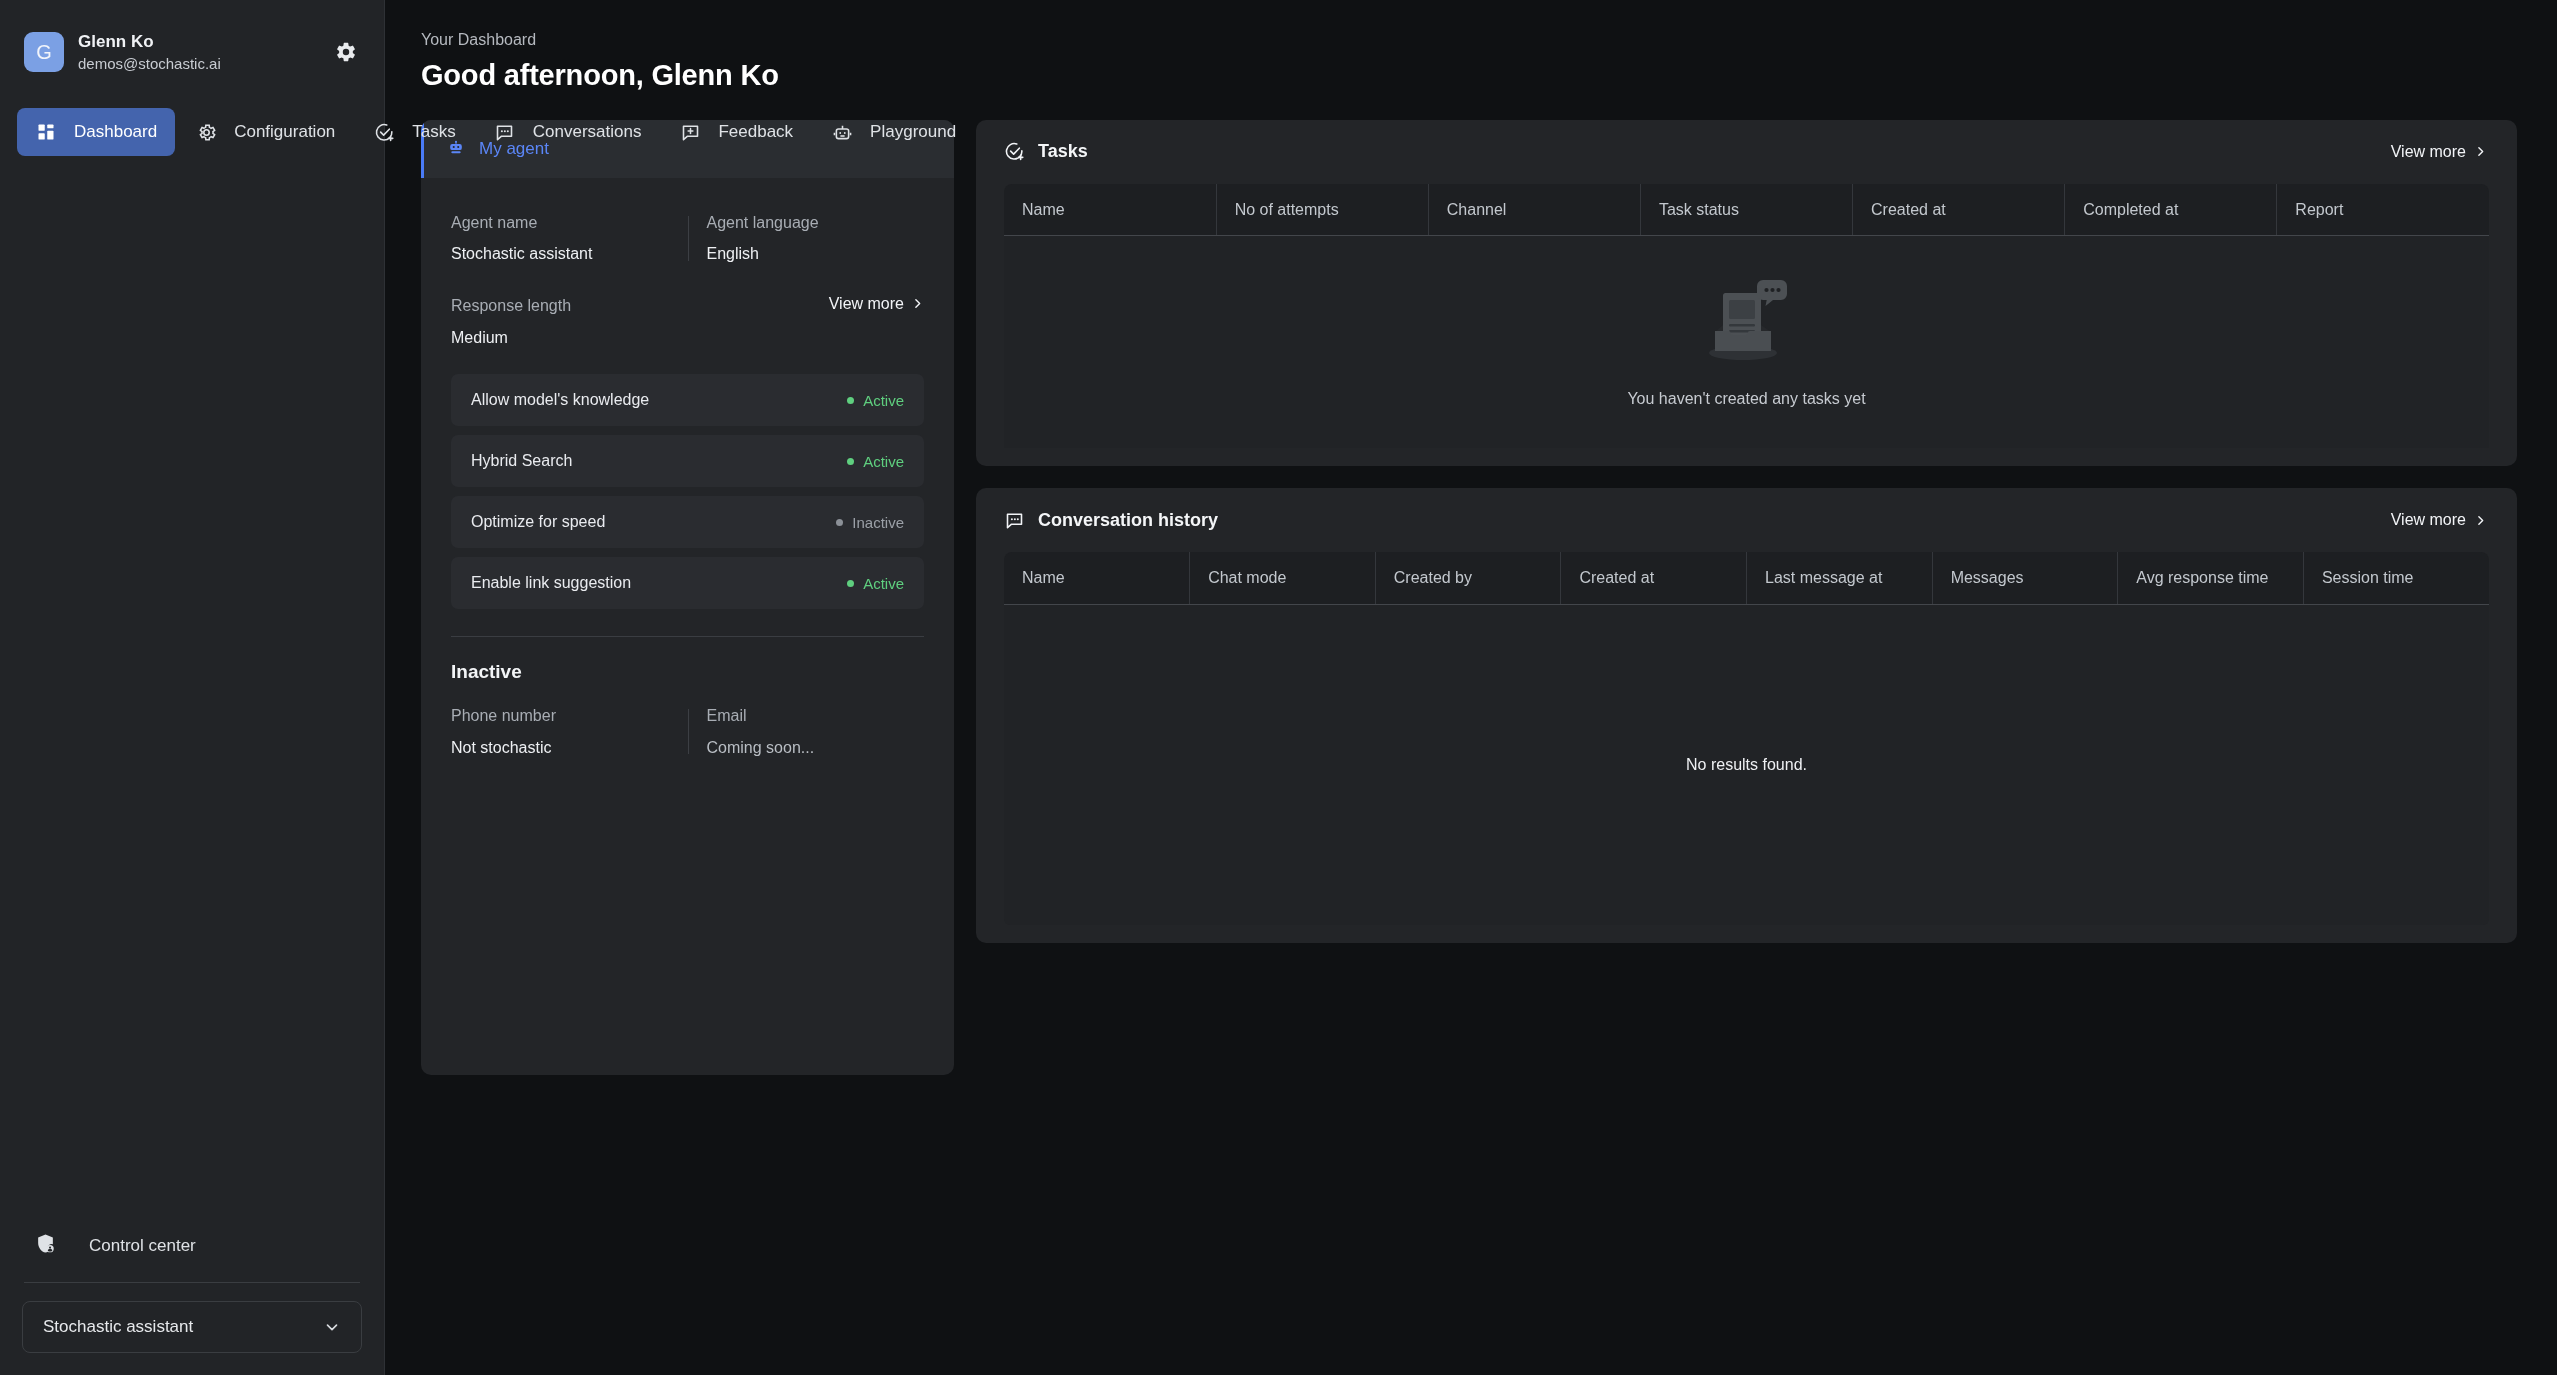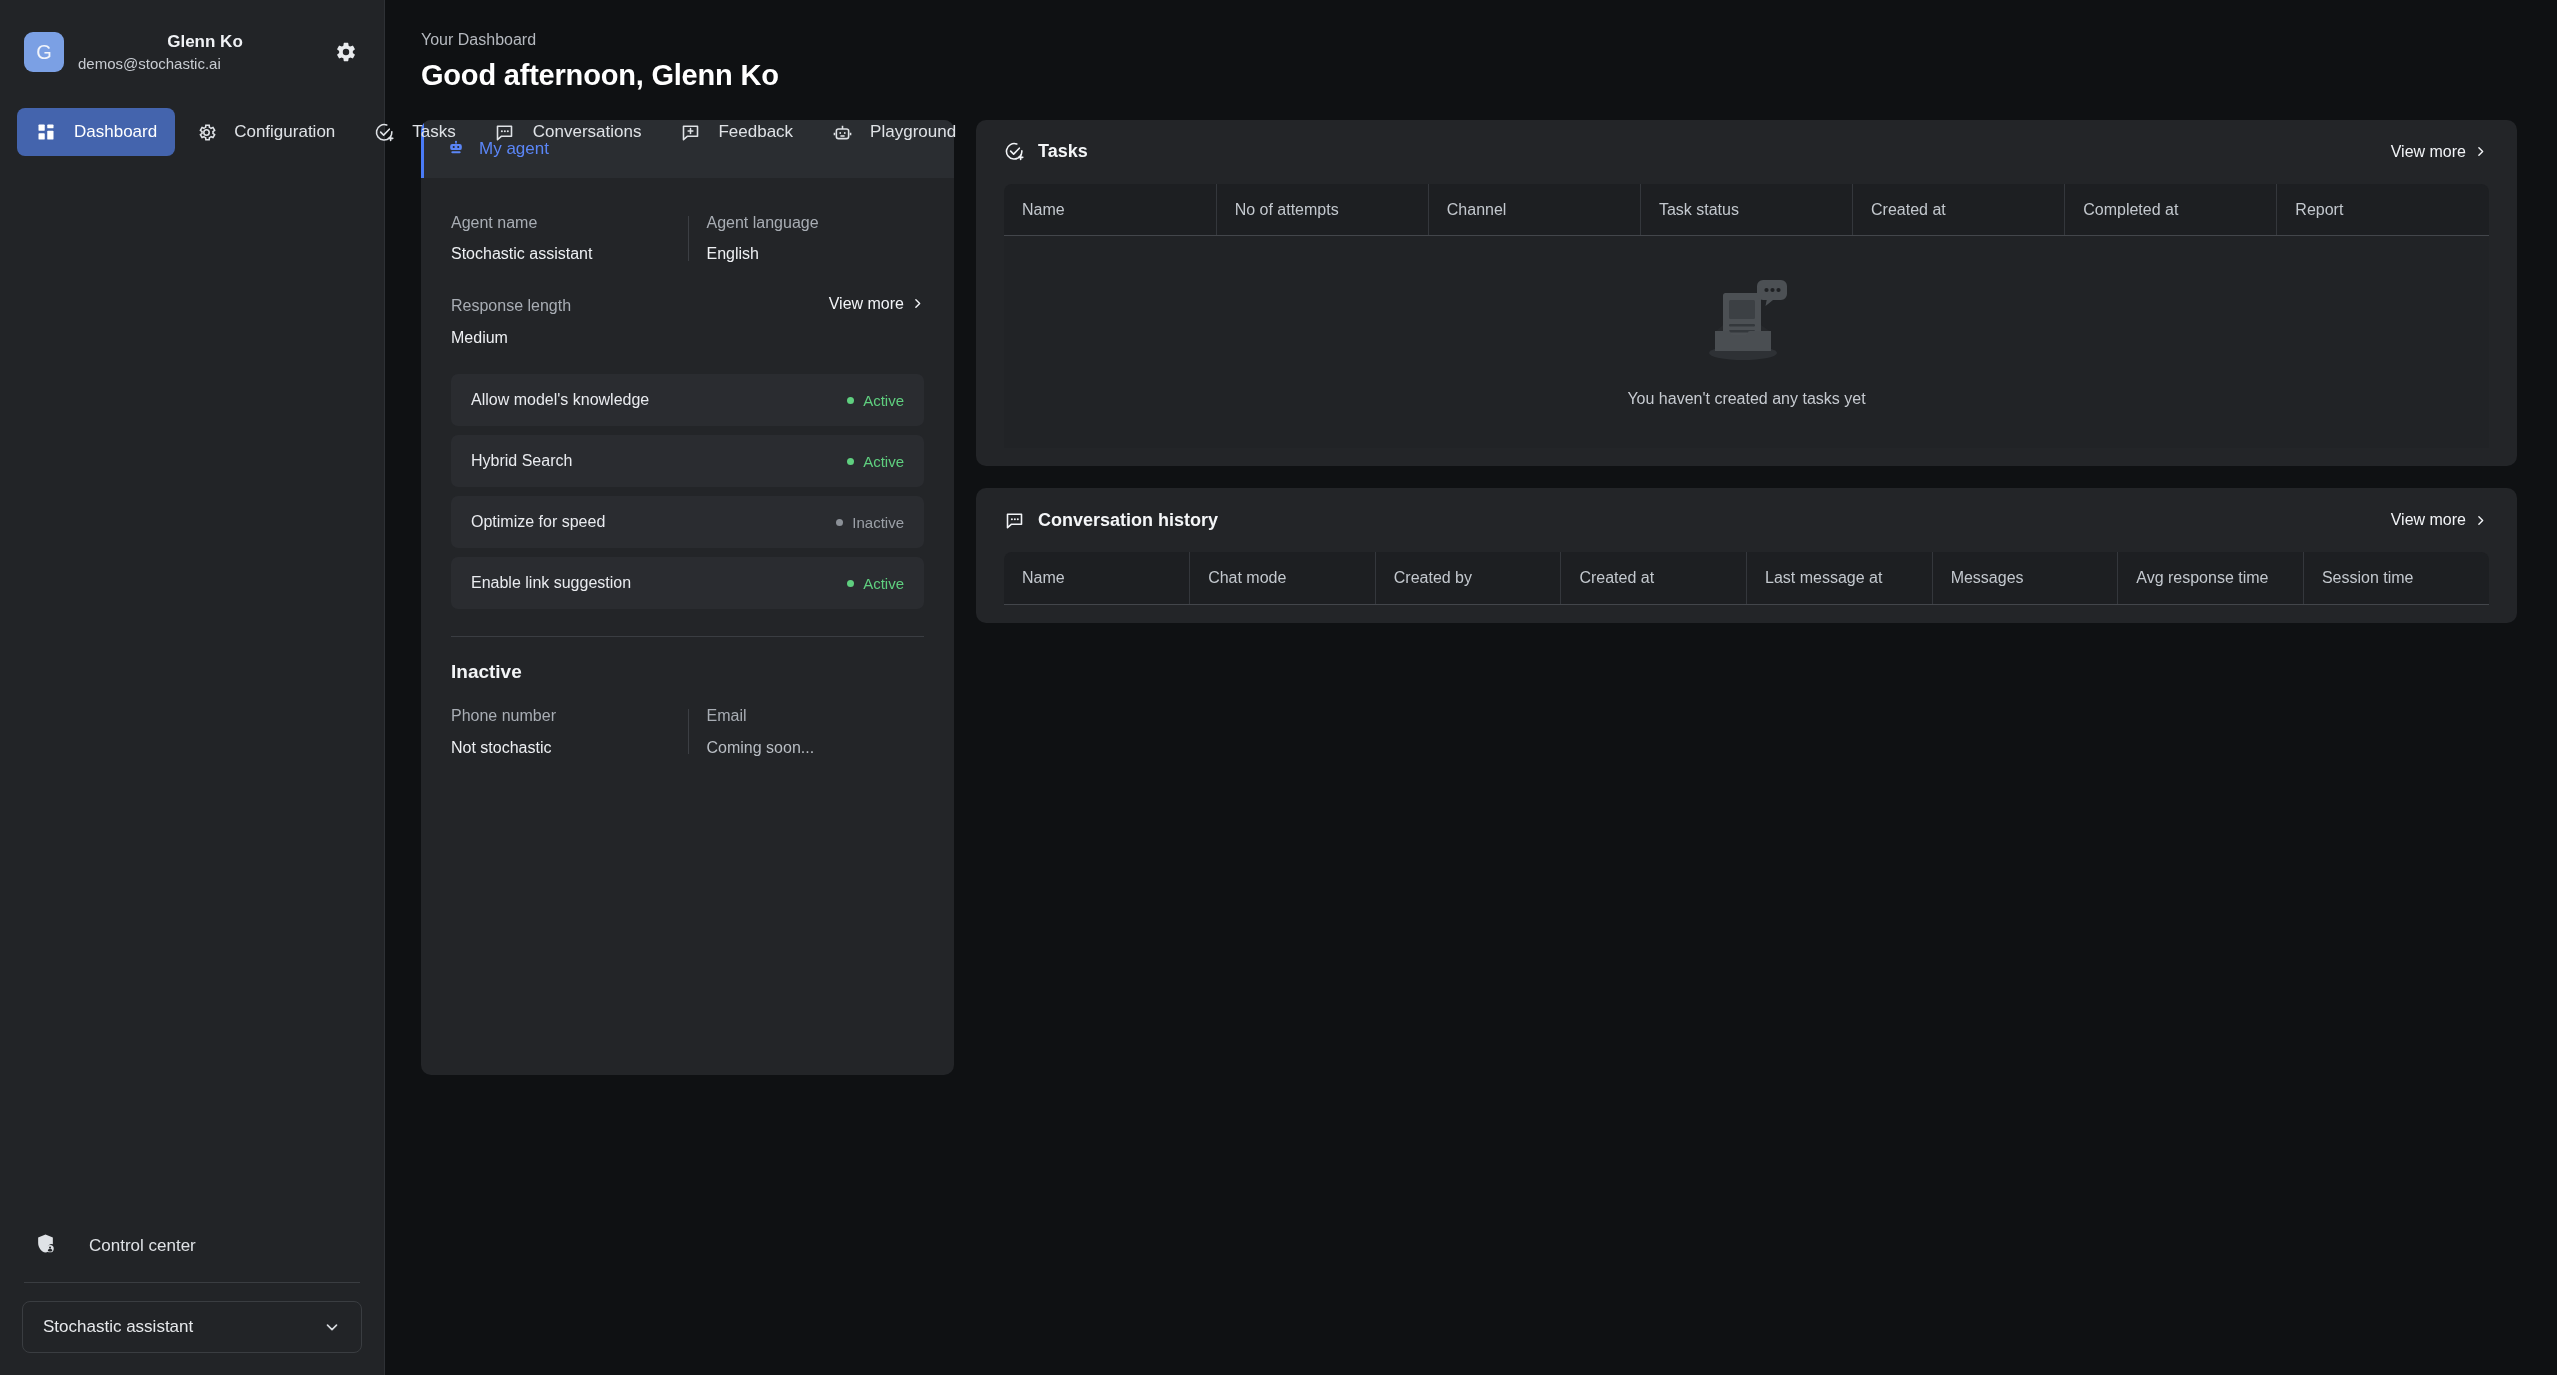--- a/index.html
+++ b/index.html
@@ -26,21 +26,21 @@
     padding: 22px 24px 0 24px;
     height: 82px;
   }
   .avatar {
     width: 40px; height: 40px; border-radius: 9px;
     background: #7ba0e4; color: #f2f5fb;
     display: flex; align-items: center; justify-content: center;
     font-size: 20px; font-weight: 400; flex: 0 0 40px;
   }
   .user-meta { margin-left: 14px; flex: 1; min-width: 0; }
-  .user-name { font-size: 17px; font-weight: 700; color: #f0f2f5; line-height: 1.25; text-align: center; }
+  .user-name { font-size: 17px; font-weight: 700; color: #f0f2f5; line-height: 1.25; }
   .user-email { font-size: 15px; color: #c8ccd2; line-height: 1.3; margin-top: 2px; }
   .gear-btn {
     width: 28px; height: 28px; display: flex; align-items: center; justify-content: center;
     color: #e9ebee; flex: 0 0 28px; cursor: pointer;
   }
 
   .nav { margin-top: 26px; padding: 0 17px; display: flex; gap: 2px; }
   .nav-item {
     display: flex; align-items: center; gap: 17px;
     height: 48px; padding: 0 18px;
@@ -476,19 +476,22 @@
                   <th>Created at</th>
                   <th>Last message at</th>
                   <th>Messages</th>
                   <th>Avg response time</th>
                   <th>Session time</th>
                 </tr>
               </thead>
             </table>
           </div>
 
+          <div class="empty-area conv-empty">
+            <div class="empty-text">No results found.</div>
+          </div>
           <div class="panel-pad-btm"></div>
         </section>
 
       </div>
     </div>
   </main>
 </div>
 
 </body></html>

